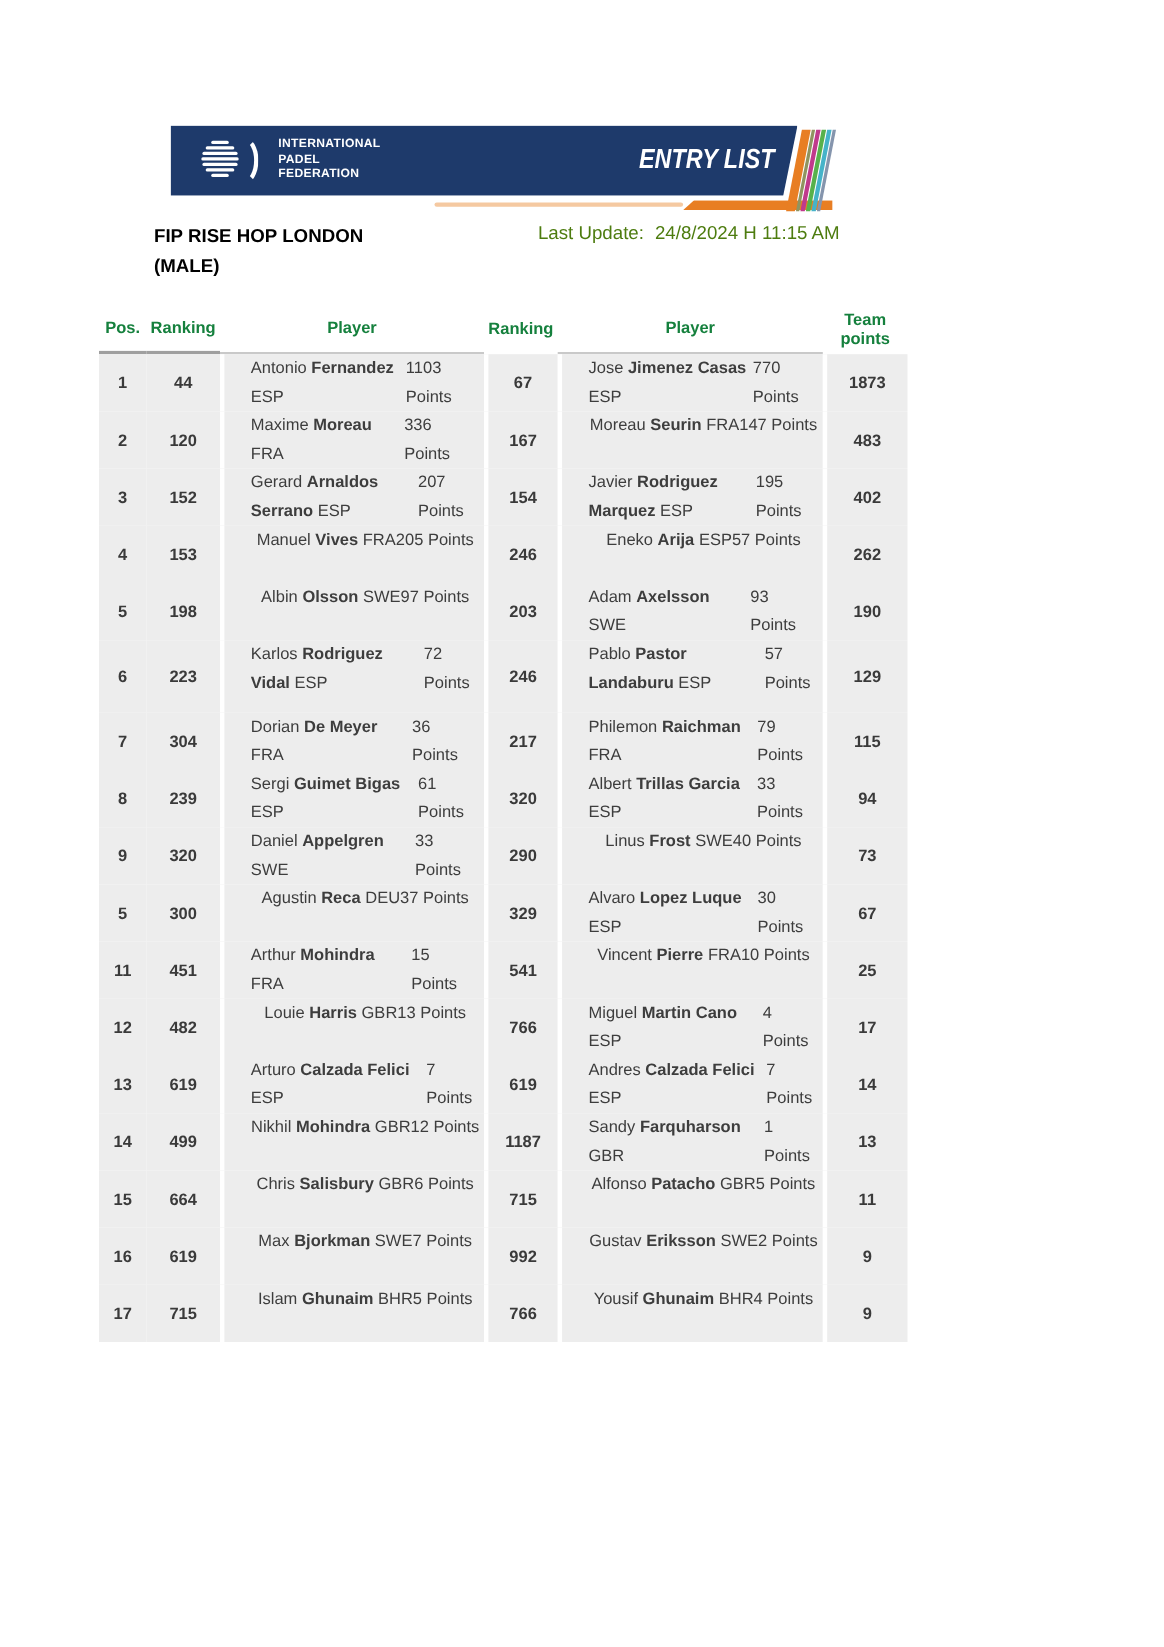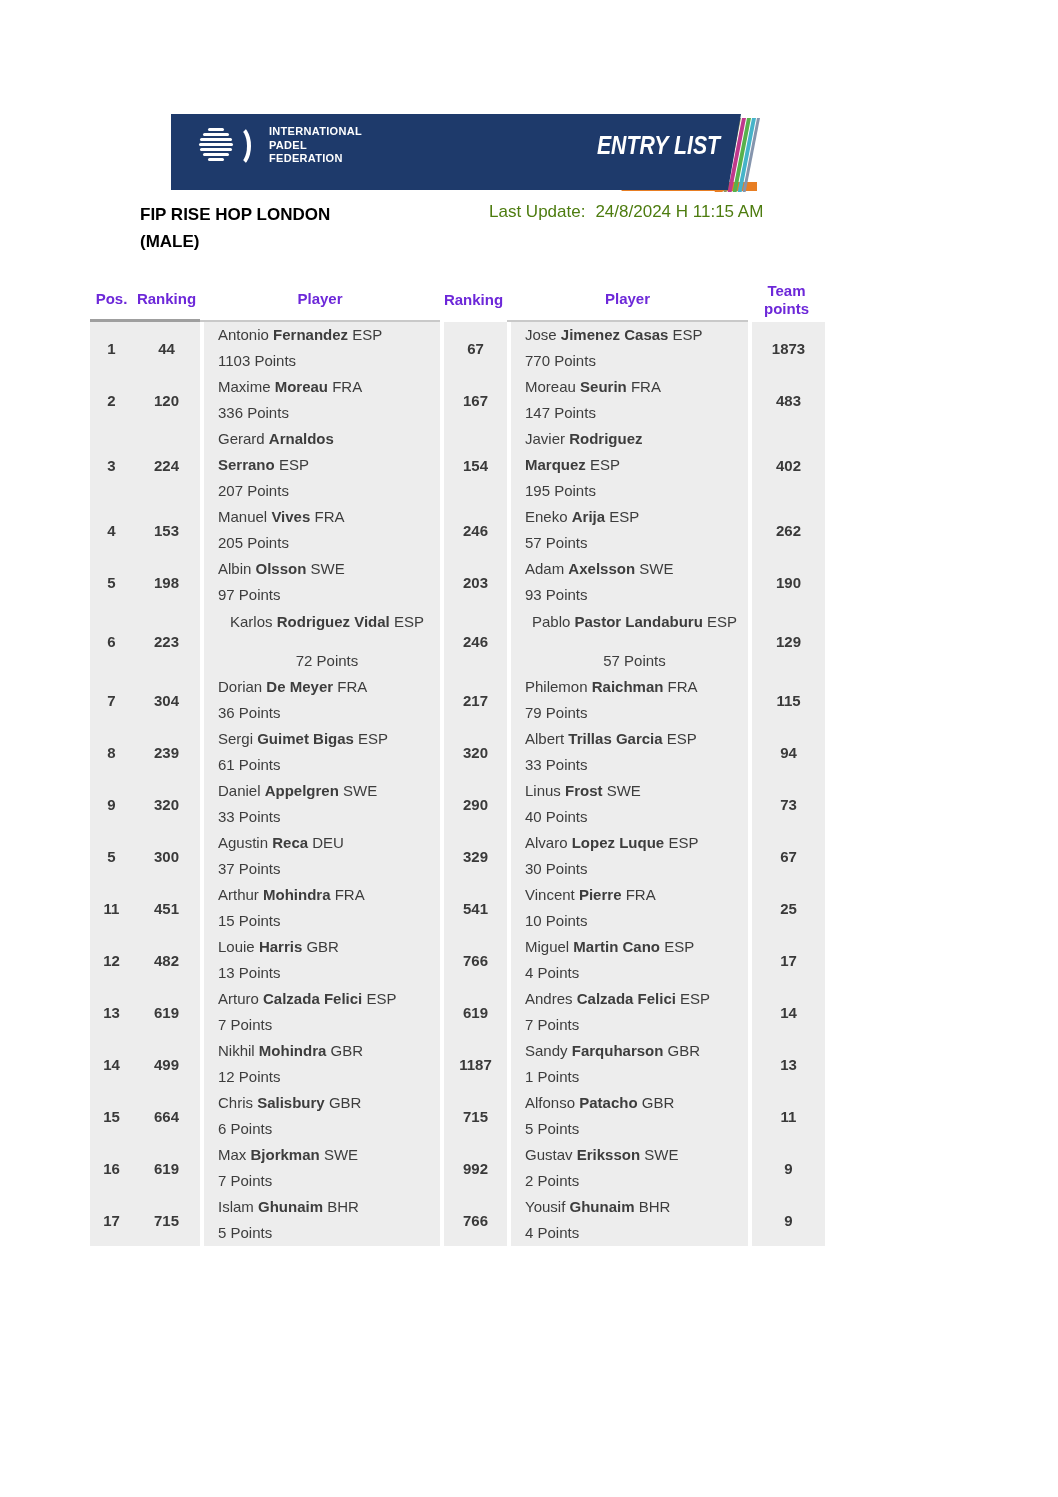--- a/index.html
+++ b/index.html
@@ -5,21 +5,21 @@
   * { margin:0; padding:0; box-sizing:border-box; }
   html,body { background:#ffffff; }
   body {
     width:1058px; height:1497px; position:relative;
     font-family:"Liberation Sans", sans-serif; color:#3d3d3d;
   }
 
   
   .banner { position:absolute; left:155px; top:112px; width:620px; height:84px; }
   .banner-navy {
-    position:absolute; left:16px; top:2px; width:570px; height:76px;
+    position:absolute; left:0; top:2px; width:570px; height:64px;
     background:var(--navy,#1e3a6b);
     clip-path:polygon(0 0, 100% 0, calc(100% - 13px) 100%, 0 100%);
     z-index:2;
   }
   .ipf-logo { position:absolute; left:26px; top:10px; width:62px; height:44px; }
   .logo-bars { position:absolute; left:0; top:4px; width:38px; display:flex; flex-direction:column; align-items:center; gap:2px; }
   .logo-bars div { height:3px; background:#fff; border-radius:2px; }
   .lb1{width:16px}.lb2{width:26px}.lb3{width:32px}.lb4{width:34px}.lb5{width:32px}.lb6{width:26px}.lb7{width:16px}
   .logo-arc {
     position:absolute; left:26px; top:0; width:28px; height:44px;
@@ -42,35 +42,35 @@
   }
 
   
   .event-title { position:absolute; left:140px; top:201px; width:350px; font-size:17px; font-weight:bold; color:#000000; line-height:27px; }
   .event-title span { display:block; }
   .last-update { position:absolute; left:489px; top:202px; font-size:17px; color:#4d7c0f; display:flex; gap:10px; }
 
   
   .entry-table { position:absolute; left:90px; top:278px; width:735px; font-size:15px; }
   .thead, .row { display:grid; grid-template-columns:43px 67px 240px 67px 241px 77px; }
-  .thead { height:44px; font-weight:bold; color:#6d28d9; }
+  .thead { height:44px; font-weight:bold; color:#15803d; }
   .hcell { display:flex; align-items:center; justify-content:center; text-align:center; flex-direction:column; line-height:18px; }
   .u1 { border-bottom:3px solid #9f9f9f; }
   .u2 { border-bottom:2px solid #c9c9c9; }
 
   .row { min-height:52px; }
   .row.tall { min-height:66px; }
   .cell { background:var(--rowbg,#ededed); display:flex; align-items:center; justify-content:center; }
   .cell.g { border-left:4px solid #fff; }
   .cell.num { font-weight:bold; color:#3a3a3a; }
   .cell.player {
-    flex-direction:column; align-items:flex-start; justify-content:center;
-    padding-left:14px; padding-right:4px; line-height:26px;
+    flex-direction:row; align-items:flex-start; justify-content:center;
+    padding-left:24px; padding-right:4px; line-height:26px;
   }
-  .row.tall .cell.player { row-gap:13px;align-items:center; }
+  .row.tall .cell.player { row-gap:13px; }
   .row.wrap .pname { max-width:152px; }
   .pname b { font-weight:bold; }
   .ppoints { display:block; }
 </style>
 </head>
 <body>
 
 <div class="banner">
   <div class="underline-thin"></div>
   <div class="underline-thick"></div>
@@ -170,21 +170,21 @@
     <div class="cell num g">
           <span>483</span>
         </div>
   </div>
 
   <div class="row wrap">
     <div class="cell num">
           <span>3</span>
         </div>
     <div class="cell num">
-          <span>224</span>
+          <span>152</span>
         </div>
     <div class="cell player g">
       <span class="pname"><span>Gerard</span> <b>Arnaldos Serrano</b> <span>ESP</span></span>
       <span class="ppoints">207 Points</span>
     </div>
     <div class="cell num g">
           <span>154</span>
         </div>
     <div class="cell player g">
       <span class="pname"><span>Javier</span> <b>Rodriguez Marquez</b> <span>ESP</span></span>

